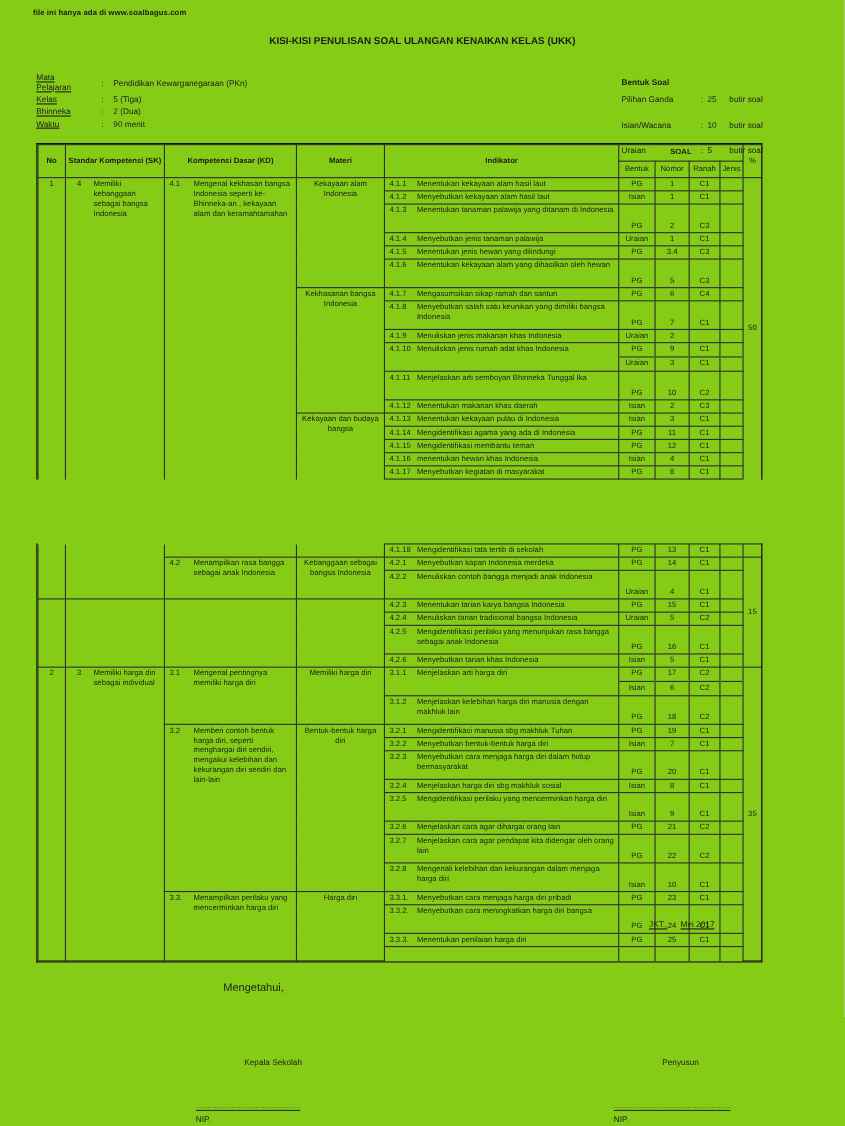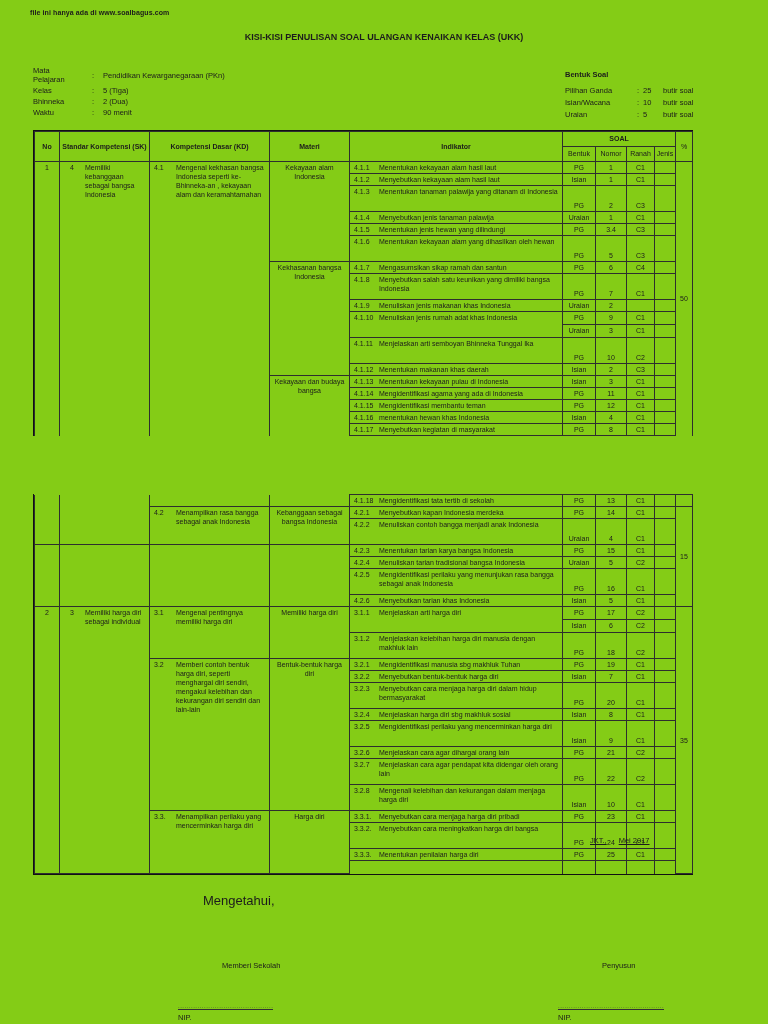--- a/index.html
+++ b/index.html
@@ -5,24 +5,24 @@
   html,body{margin:0;padding:0;background:#e8e8e8;}
   .page{position:relative;width:768px;height:1024px;background:#84cc16;overflow:hidden;
         font-family:"Liberation Sans",sans-serif;color:#1c1c1c;}
   .abs{position:absolute;}
 
   
   .watermark{left:30px;top:9px;font-size:7px;font-weight:700;letter-spacing:.1px;}
   .titleblk{left:0;right:0;top:30px;text-align:center;font-weight:700;font-size:9px;line-height:14px;}
   .metablk{left:33px;top:66px;font-size:7.5px;line-height:9px;display:grid;
            grid-template-columns:59px 11px auto;row-gap:2px;align-items:center;}
-  .metablk .lbl{max-width:46px;}
+  .metablk .lbl{max-width:46px;text-decoration:underline;}
   .bentukblk{left:565px;top:70px;font-size:7.5px;line-height:9px;}
   .bentukblk .bs-title{font-weight:700;margin-bottom:7px;}
-  .bsgrid{display:grid;grid-template-columns:72px 26px auto;row-gap:3px;}
+  .bsgrid{display:grid;grid-template-columns:72px 26px auto;row-gap:14px;}
   .bsgrid .cnt{margin-left:4px;}
 
   
   .tblwrap{left:33px;width:658px;border:1.5px solid #111;}
   .w1{top:130px;border-bottom:none;}
   .w2{top:494px;border-top:none;}
   table{border-collapse:collapse;table-layout:fixed;width:658px;font-size:7px;line-height:9px;color:#1c1c1c;}
   td,th{border:1px solid #2e2e2e;padding:0;overflow:hidden;word-wrap:break-word;}
   th{font-size:7px;line-height:8px;text-align:center;vertical-align:middle;font-weight:700;padding:1px;height:12px;}
   th.subh{font-weight:400;}
@@ -42,21 +42,21 @@
   .pt{flex:1;min-width:0;}
   .vline{height:12px;line-height:12px;}
   .v2{border-top:1px solid #2e2e2e;}
   .cut{border-bottom:none;}
   .nt{border-top:none;}
   .nbb{border-bottom:none;}
 
   
   .jkt{left:590px;top:836px;font-size:7.5px;text-decoration:underline;}
   .jkt .dt{margin-left:12px;}
-  .mengetahui{left:203px;top:893px;font-size:13px;}
+  .mengetahui{left:203px;top:893px;font-size:10px;}
   .kepala{left:222px;top:961px;font-size:7.5px;}
   .penyusun{left:602px;top:961px;font-size:7.5px;}
   .sig{top:1004px;}
   .sigL{left:178px;width:95px;} .sigR{left:558px;width:106px;}
   .dots{height:5px;line-height:4px;font-size:6px;letter-spacing:.5px;overflow:hidden;white-space:nowrap;
         border-bottom:1.5px solid #333;color:#333;}
   .nip{margin-top:3px;font-size:7.5px;}
 </style>
 </head>
 <body>
@@ -709,21 +709,21 @@
             <td class="c-val nbb"></td>
           </tr>
         </tbody>
     </table>
   </div>
 
   <div class="abs jkt">
     <span>JKT.,</span><span class="dt">Mei 2017</span>
   </div>
   <div class="abs mengetahui">Mengetahui,</div>
-  <div class="abs kepala">Memberi Sekolah</div>
+  <div class="abs kepala">Kepala Sekolah</div>
   <div class="abs penyusun">Penyusun</div>
 
   <div class="abs sig sigL">
     <div class="dots">......................................................................</div>
     <div class="nip">NIP.</div>
   </div>
   <div class="abs sig sigR">
     <div class="dots">......................................................................</div>
     <div class="nip">NIP.</div>
   </div>

